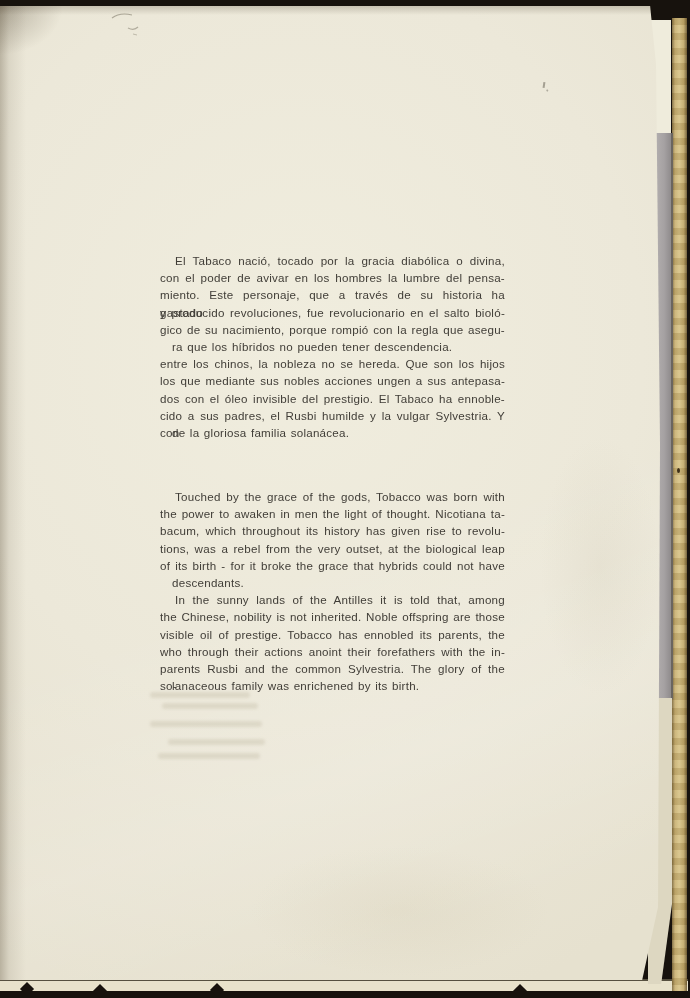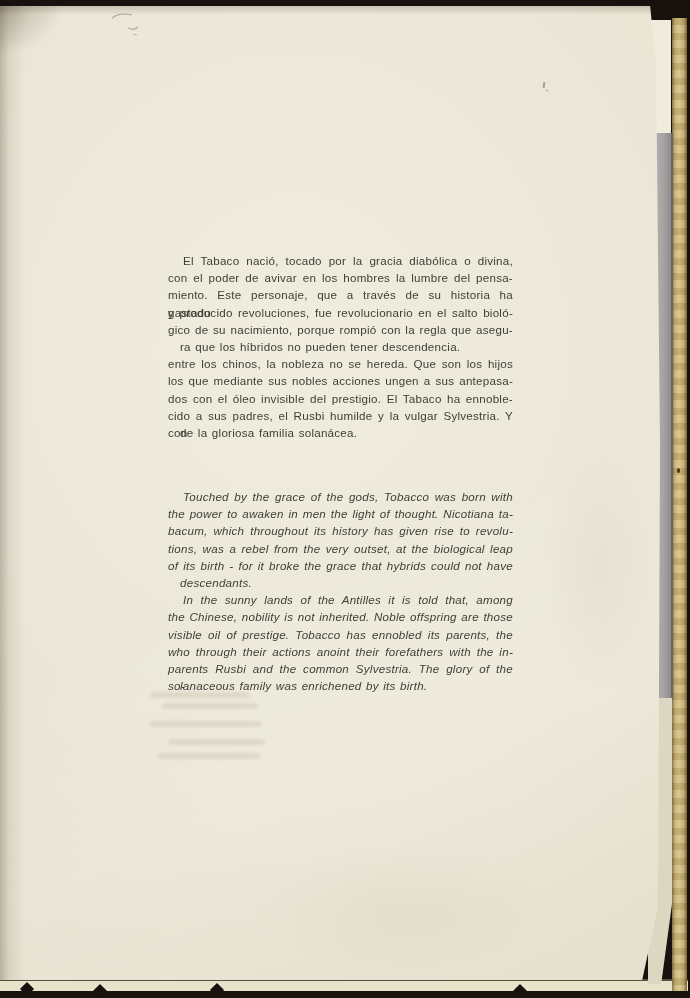--- a/index.html
+++ b/index.html
@@ -60,24 +60,24 @@
   .gbar:nth-child(2){left:162px;top:697px;width:96px;}
   .gbar:nth-child(3){left:150px;top:715px;width:112px;}
   .gbar:nth-child(4){left:168px;top:733px;width:97px;}
   .gbar:nth-child(5){left:158px;top:747px;width:102px;}
   
   .pencil-mark{position:absolute;left:106px;top:2px;}
   .speck-t{position:absolute;left:543px;top:76px;width:2px;height:6px;background:rgba(105,100,88,.55);transform:rotate(8deg);}
   .speck-t::after{content:"";position:absolute;left:4px;top:7px;width:2px;height:2px;background:rgba(105,100,88,.45);border-radius:50%;}
   .speck-tan{position:absolute;left:677px;top:468px;width:3px;height:5px;background:#3d2f18;border-radius:50%;}
   
-  .text-block{position:absolute;left:168px;width:345px;color:var(--ink,#403d37);
+  .text-block{position:absolute;left:160px;width:345px;color:var(--ink,#403d37);
     font-size:11.6px;letter-spacing:.25px;word-spacing:1px;}
   .text-es{top:246px;}
-  .text-en{top:482px;font-style:italic;}
+  .text-en{top:482px;}
   .tline{height:17.2px;line-height:17.2px;text-align:justify;text-align-last:justify;white-space:normal;}
   .tline.first{text-indent:15px;}
   .tline.end{text-align-last:left;margin-left:12px;}
 </style>
 </head>
 <body>
 
 <div class="canvas">
 
   <div class="strip-bottom"></div>

